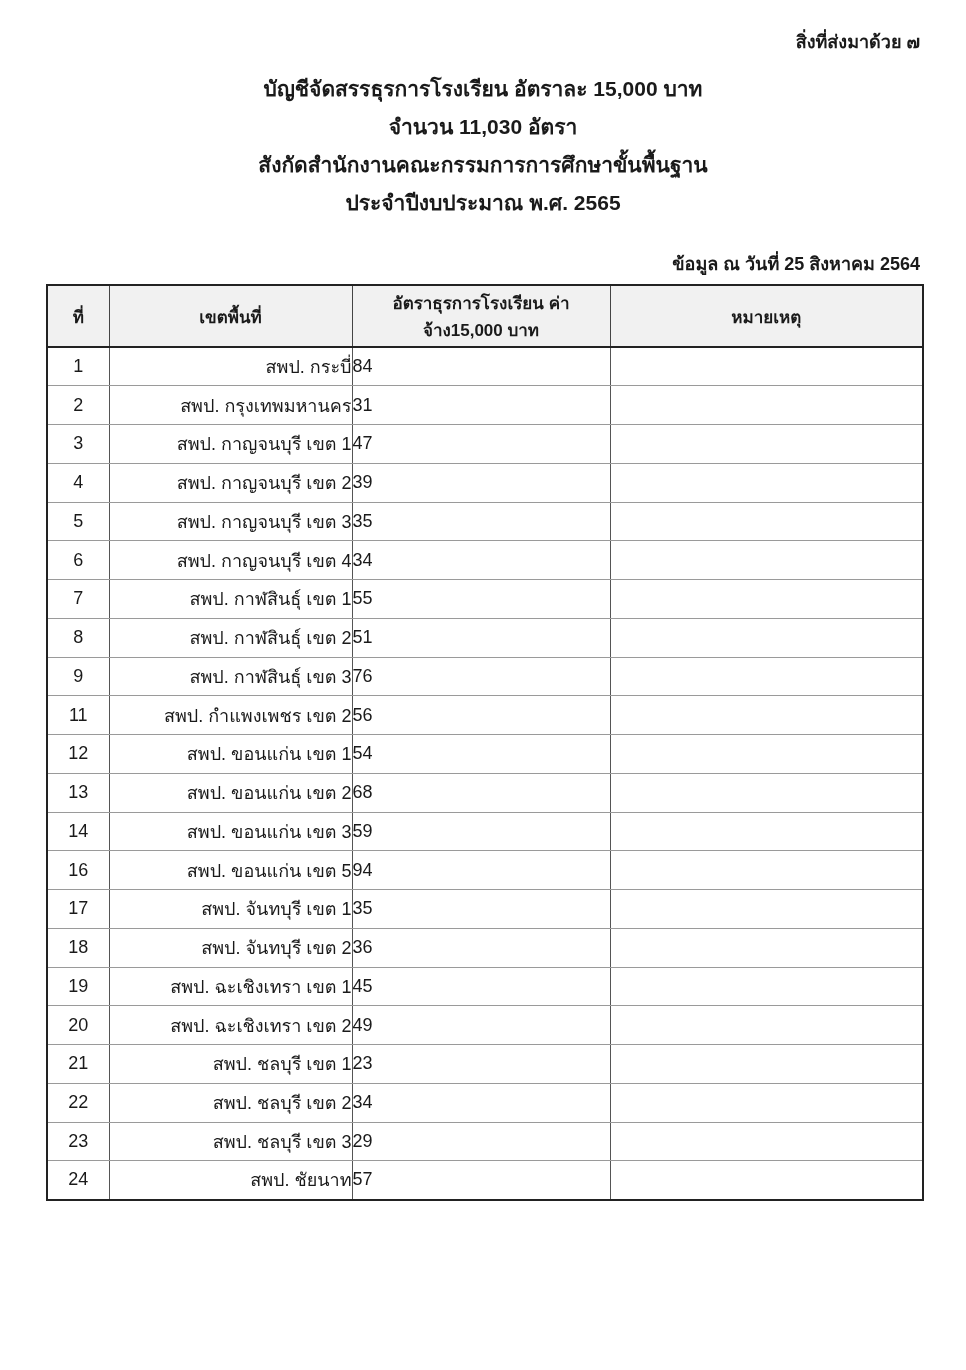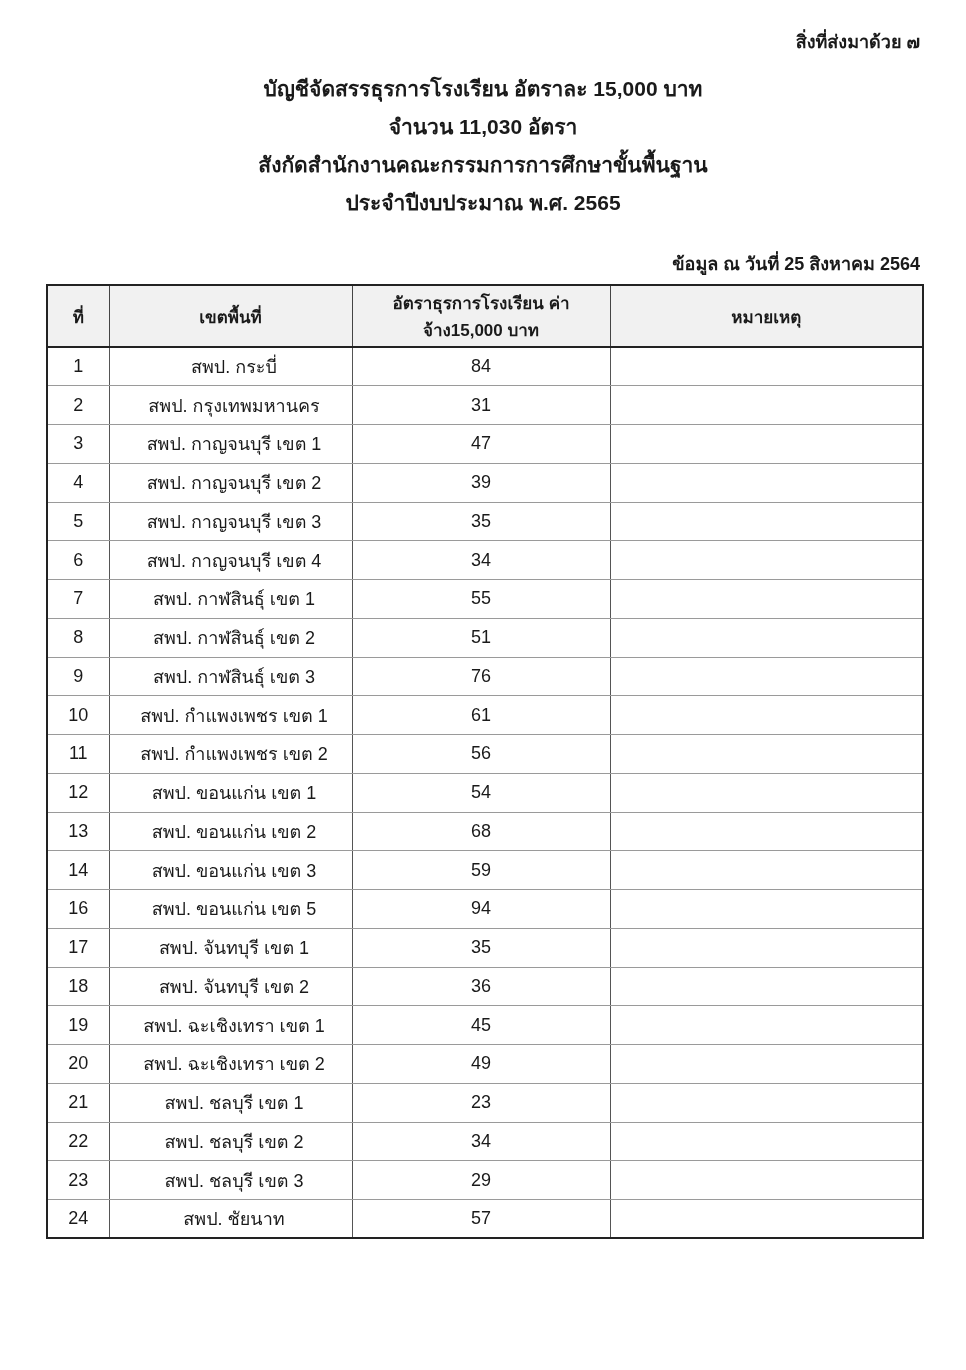--- a/index.html
+++ b/index.html
@@ -72,22 +72,22 @@
     vertical-align: middle;
     border-left: 1px solid #555555;
     border-right: 1px solid #555555;
     border-top: 1px solid #9a9a9a;
     border-bottom: 1px solid #9a9a9a;
     padding: 0;
     white-space: nowrap;
     overflow: hidden;
   }
   .alloc-table td.cell-no     { text-align: center; }
-  .alloc-table td.cell-district { text-align: center; padding-left: 7px; }
-  .alloc-table td.cell-alloc  { text-align: center; }
+  .alloc-table td.cell-district { text-align: right; padding-left: 7px; }
+  .alloc-table td.cell-alloc  { text-align: left; }
   .alloc-table td.cell-remark { text-align: center; }
 </style>
 </head>
 <body>
 
 <div class="page">
 
   <div class="attachment-note">สิ่งที่ส่งมาด้วย ๗</div>
 
   <div class="title-block">
@@ -171,26 +171,20 @@
     <td class="cell-remark"></td>
   </tr>
 
   <tr>
     <td class="cell-no">9</td>
     <td class="cell-district">สพป. กาฬสินธุ์ เขต 3</td>
     <td class="cell-alloc">76</td>
     <td class="cell-remark"></td>
   </tr>
 
-  <tr>
-    <td class="cell-no">10</td>
-    <td class="cell-district">สพป. กำแพงเพชร เขต 1</td>
-    <td class="cell-alloc">61</td>
-    <td class="cell-remark"></td>
-  </tr>
 
   <tr>
     <td class="cell-no">11</td>
     <td class="cell-district">สพป. กำแพงเพชร เขต 2</td>
     <td class="cell-alloc">56</td>
     <td class="cell-remark"></td>
   </tr>
 
   <tr>
     <td class="cell-no">12</td>

